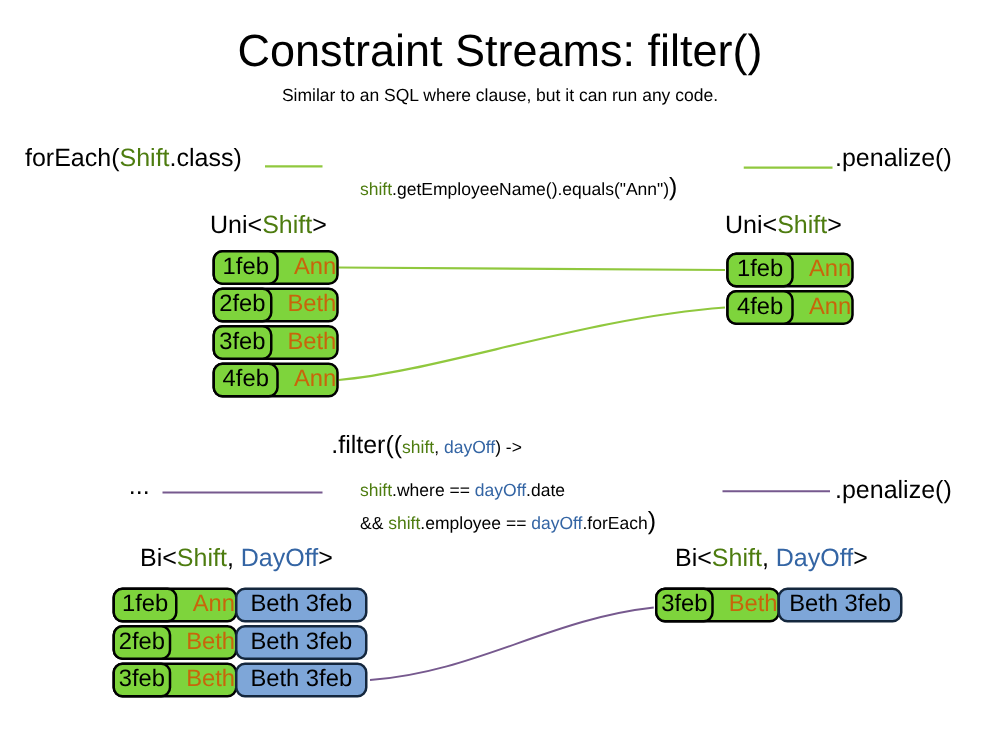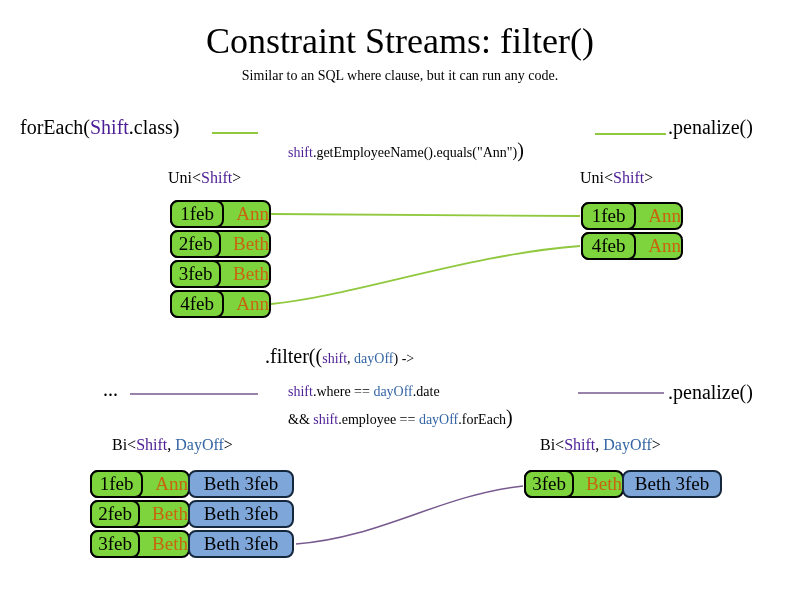--- a/index.html
+++ b/index.html
@@ -1,32 +1,32 @@
 <!DOCTYPE html>
 <html><head>
 <meta charset="utf-8">
 <style>
   html,body { margin:0; padding:0; background:#fff; }
   .slide {
     position:relative; width:800px; height:600px; background:#ffffff;
-    font-family:Liberation Serif, serif; color:#000; overflow:hidden;
+    font-family:Liberation Sans, sans-serif; color:#000; overflow:hidden;
   }
   .title { position:absolute; top:20px; left:0; width:800px; text-align:center;
     font-size:36px; font-weight:400; white-space:nowrap; }
   .subtitle { position:absolute; top:68px; left:0; width:800px; text-align:center;
     font-size:14px; }
   .connectors { position:absolute; left:0; top:0; width:800px; height:600px; pointer-events:none; }
   .lg { stroke:#90c83e; stroke-width:1.8; fill:none; }
   .lp { stroke:#76598e; stroke-width:1.5; fill:none; }
   .code { position:absolute; white-space:nowrap; font-size:20px; color:#000; }
   .sm { font-size:14px; }
   .close-big { font-size:20px; }
-  .gr { color:#4c1d95; }
+  .gr { color:#4d7c0f; }
   .bl { color:#3465a4; }
-  .type-label { position:absolute; font-size:16px; white-space:nowrap; }
+  .type-label { position:absolute; font-size:20px; white-space:nowrap; }
   .shift-row { position:absolute; height:28px; display:flex; box-sizing:border-box;
     background:#7ed43c; border:2px solid #000; border-radius:8px; }
   .date-box { display:flex; align-items:center; justify-content:center; box-sizing:border-box;
     width:56px; height:28px; margin:-2px 12px -2px -2px; background:#7ed43c;
     border:2px solid #000; border-radius:8px; font-size:19px; color:#000; }
   .emp-name { flex:1; display:flex; align-items:center; justify-content:center;
     font-size:19px; color:#c8650b; }
   .bi-row { position:absolute; height:28px; display:flex; }
   .green-seg { display:flex; box-sizing:border-box; height:28px;
     background:#7ed43c; border:2px solid #000; border-radius:8px; }

